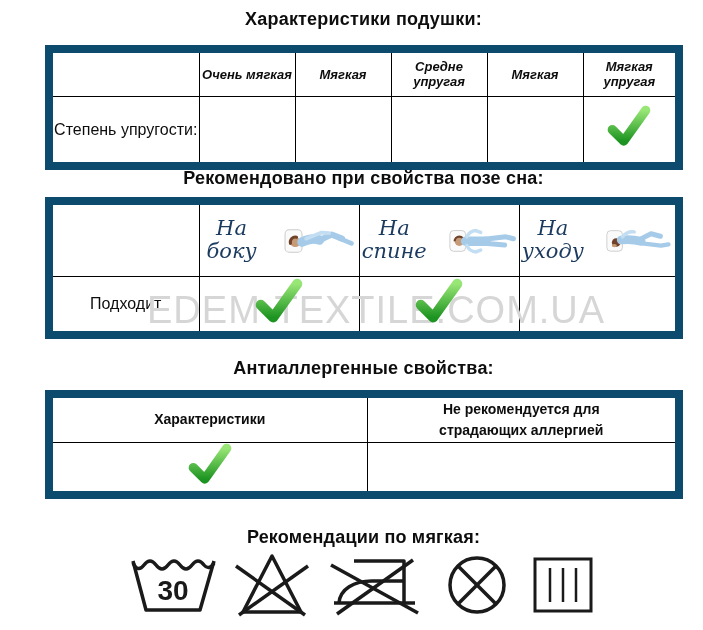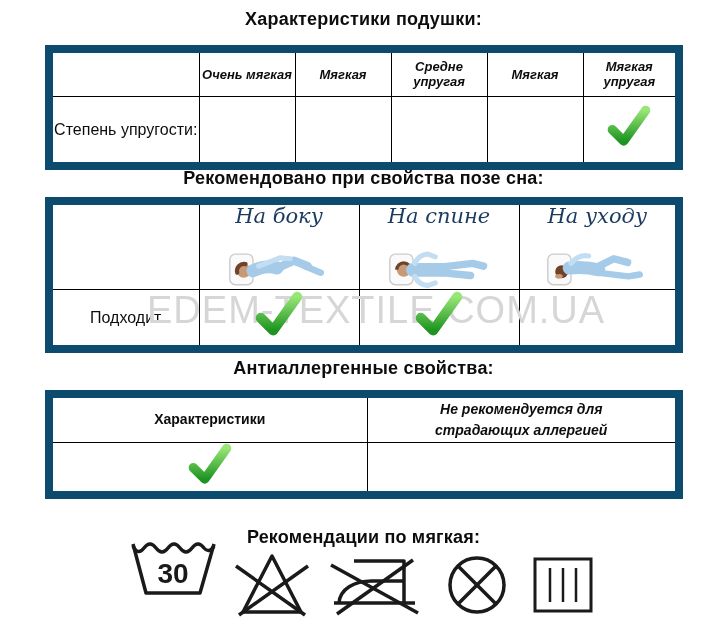--- a/index.html
+++ b/index.html
@@ -11,28 +11,28 @@
     position:absolute; left:0; width:703px; text-align:center;
     font-size:18px; font-weight:bold; letter-spacing:0.2px; z-index:2;margin-left:12px;
   }
   .tbl{
     position:absolute; left:37px; width:630px; border-collapse:collapse;
     table-layout:fixed; border:8px solid #0c4a6e; background:transparent;margin-left:8px;
   }
   .tbl td{ border:1px solid #000; text-align:center; vertical-align:middle; padding:0; }
   .hdr-small td{ font-size:13px; font-weight:bold; font-style:italic; }
   .row-label{ font-size:16px; line-height:1.45; padding:0 22px; }
-  .pose-cell{ display:flex; flex-direction:column; align-items:center; justify-content:center; gap:19px; }
+  .pose-cell{ display:flex; flex-direction:row; align-items:center; justify-content:center; gap:19px; }
   .pose-label{
     font-family:"DejaVu Serif", serif; font-style:italic; font-size:21px;
     color:#1b3a5f; line-height:1.1;
   }
   .figure-svg{ width:104px; height:42px; display:block; }
   .allergy-label{ font-size:14px; font-weight:bold; line-height:1.5; padding:0 30px; }
-  .allergy-label.it{ font-style:italic; }
+  .allergy-label.it{ }
   .check{ position:relative; z-index:3; display:inline-block; line-height:0; }
   .check-svg{ width:46px; height:44px; }
   .watermark{
     position:absolute; left:147px; top:289px; z-index:2;
     font-size:38px; color:#d6d6d6; letter-spacing:1px; white-space:nowrap;
   }
   .care-icon{ position:absolute; line-height:0; }
   .care-icon svg{ display:block; }
   .care-stroke{ stroke:#1a1a1a; fill:none; }
 </style>
@@ -174,21 +174,21 @@
       <td><span class="check"><svg class="check-svg" viewBox="0 0 52 50">
                 <path d="M7,28 L20,41 L45,6" fill="none" stroke="url(#ckg)" stroke-width="10.5" stroke-linecap="round" stroke-linejoin="round"></path>
               </svg></span></td>
       <td></td>
     </tr>
   </tbody>
     </table>
 
   <div class="sec-title" style="top:527px">Рекомендации по мягкая:</div>
 
-  <div class="care-icon" style="left:126px; top:536px">
+  <div class="care-icon" style="left:126px; top:553px">
     <svg width="95" height="64" viewBox="0 0 95 64">
       <path class="care-stroke" d="M7,8 L20,57 L74,57 L88,8" stroke-width="3.5" stroke-linejoin="round"></path>
       <path class="care-stroke" d="M7,10 Q12,20 18,12 Q24,4 30,12 Q36,20 42,12 Q48,4 54,12 Q60,20 66,12 Q72,4 78,12 Q83,18 88,10" stroke-width="3.5"></path>
       <text x="47" y="47" text-anchor="middle" font-size="28" font-weight="bold" font-family="Liberation Sans, sans-serif" fill="#1a1a1a">30</text>
     </svg>
   </div>
 
   <div class="care-icon" style="left:232px; top:551px">
     <svg width="80" height="66" viewBox="0 0 80 66">
       <path class="care-stroke" d="M40,5 L11,61 L69,61 Z" stroke-width="3.5" stroke-linejoin="round"></path>

